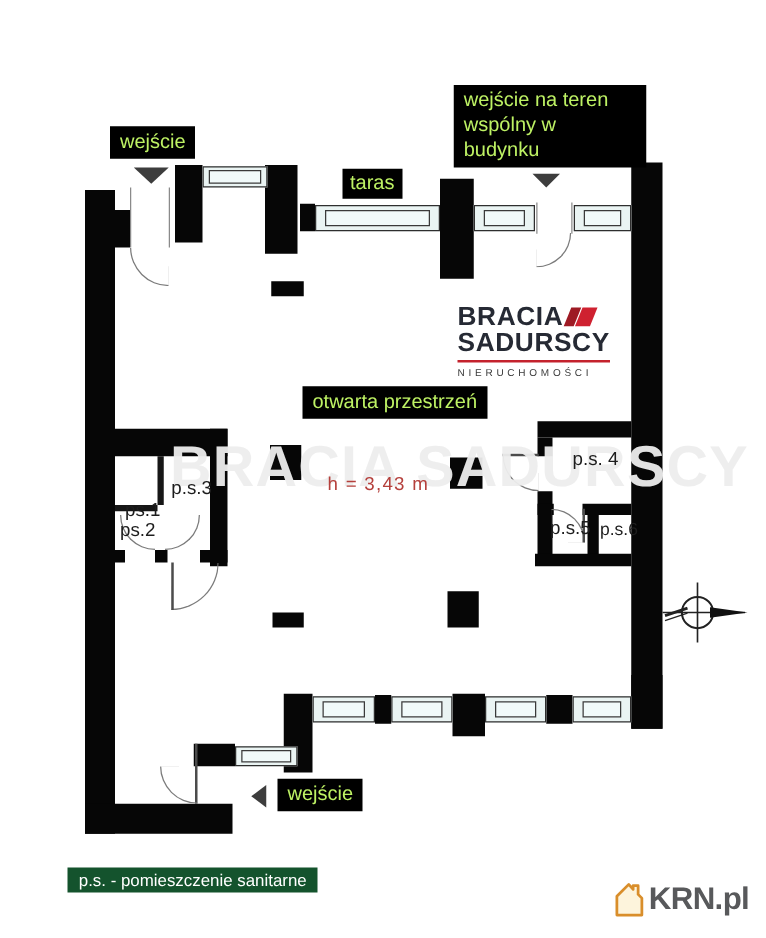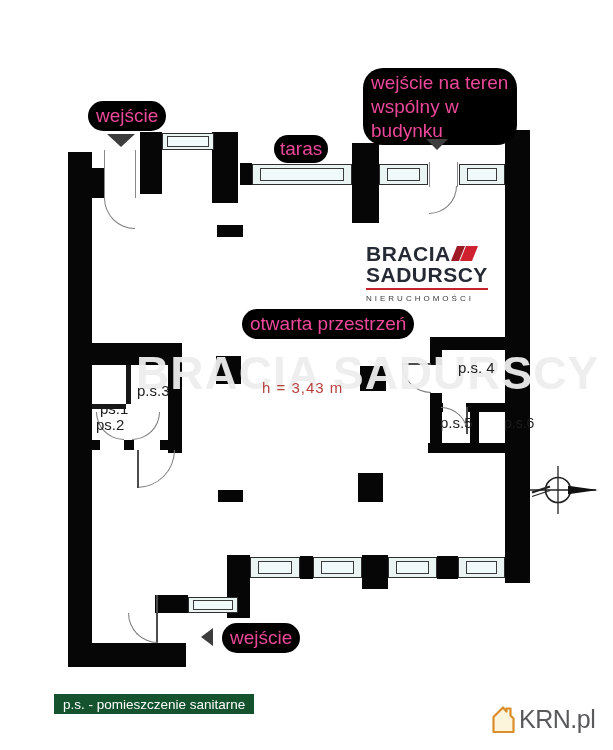--- a/index.html
+++ b/index.html
@@ -10,22 +10,22 @@
   .win{position:absolute;background:#eaf4f3;border:1px solid #2e2e2e;box-sizing:border-box;z-index:2;}
   .win::after{content:"";position:absolute;left:7px;right:7px;top:3px;bottom:3px;
               border:1px solid #3a3a3a;background:#f1fafa;}
   .win.sm::after{left:4px;right:4px;top:2px;bottom:2px;}
   .open{position:absolute;background:#ffffff;border-left:1.5px solid #8a8a8a;border-right:1.5px solid #8a8a8a;box-sizing:border-box;z-index:3;}
   .arc{position:absolute;border:0 solid #7a7a7a;box-sizing:border-box;z-index:3;background:transparent;}
   .arc.bl{border-left-width:1.5px;border-bottom-width:1.5px;border-bottom-left-radius:100% 100%;}
   .arc.br{border-right-width:1.5px;border-bottom-width:1.5px;border-bottom-right-radius:100% 100%;}
   .arc.tr{border-right-width:1.5px;border-top-width:1.5px;border-top-right-radius:100% 100%;}
   .leaf{position:absolute;background:#4c4c4c;z-index:3;}
-  .blabel{position:absolute;background:#000;color:#ec4899;font-size:19px;line-height:1.25;
-          padding:3px 8px;white-space:nowrap;z-index:6;border-radius:20px;}
+  .blabel{position:absolute;background:#000;color:#bef264;font-size:16px;line-height:1.25;
+          padding:3px 8px;white-space:nowrap;z-index:6;}
   .blabel.wrap{white-space:normal;width:138px;}
   .rlabel{position:absolute;color:#1d1d1d;font-size:15px;z-index:6;white-space:nowrap;}
   .tri{position:absolute;width:0;height:0;z-index:6;}
   .tri.down{border-left:14px solid transparent;border-right:14px solid transparent;border-top:13px solid #3d3d3d;}
   .tri.down.sm{border-left:11px solid transparent;border-right:11px solid transparent;border-top:11px solid #3d3d3d;}
   .tri.left{border-top:9px solid transparent;border-bottom:9px solid transparent;border-right:12px solid #3d3d3d;}
   #watermark{position:absolute;left:136px;top:346px;font-size:46px;font-weight:700;
              letter-spacing:1px;color:rgba(237,237,237,0.95);z-index:4;white-space:nowrap;}
   #height-note{position:absolute;left:262px;top:379px;color:#b5403c;font-size:15px;
                letter-spacing:1px;z-index:6;}
@@ -37,21 +37,21 @@
   #agency .mark i{position:absolute;display:block;}
   #agency .mark .m1{left:0;top:0;width:8px;height:15px;background:#9e1a24;transform:skewX(-22deg);}
   #agency .mark .m2{left:9px;top:0;width:12px;height:15px;background:#cf2130;transform:skewX(-22deg);}
   #agency .rule{height:2px;background:#c4222d;margin-top:2px;}
   #agency .l3{font-size:8px;letter-spacing:3px;color:#3a3a3a;margin-top:4px;white-space:nowrap;}
   
   .legend{position:absolute;top:694px;background:#14532d;color:#fff;font-size:13.5px;
           padding:2.5px 9px;white-space:nowrap;z-index:6;}
   
   #portal{position:absolute;left:490px;top:704px;display:flex;align-items:center;z-index:6;}
-  #portal .name{font-size:25px;font-weight:400;color:#58595b;margin-left:2px;letter-spacing:-.5px;}
+  #portal .name{font-size:25px;font-weight:700;color:#58595b;margin-left:2px;letter-spacing:-.5px;}
 </style>
 </head>
 <body>
 
 <div id="canvas">
 
   <div class="blabel" style="left:88px;top:101px;">wejście</div>
   <div class="tri down" style="left:107px;top:134px;"></div>
 
   <div class="blabel wrap" style="left:363px;top:68px;">wejście na teren wspólny w budynku</div>
@@ -119,21 +119,21 @@
   <div class="wall" style="left:466px;top:403px;width:39px;height:9px;"></div>
   <div class="wall" style="left:470px;top:412px;width:9px;height:40px;"></div>
   <div class="wall" style="left:428px;top:443px;width:77px;height:10px;"></div>
   <div class="arc bl" style="left:402px;top:364px;width:29px;height:29px;"></div>
   <div class="leaf" style="left:402px;top:363px;width:29px;height:2px;"></div>
   <div class="arc tr" style="left:441px;top:407px;width:27px;height:27px;"></div>
   <div class="leaf" style="left:466px;top:407px;width:2px;height:27px;"></div>
 
   <div class="rlabel" style="left:458px;top:359px;">p.s. 4</div>
   <div class="rlabel" style="left:440px;top:414px;text-align:right;">p.s.5</div>
-  <div class="rlabel" style="left:480px;top:415px;font-size:14px;padding-left:24px;">p.s.6</div>
+  <div class="rlabel" style="left:480px;top:415px;font-size:14px;">p.s.6</div>
 
   <div class="wall" style="left:217px;top:225px;width:26px;height:12px;"></div>
   <div class="wall" style="left:216px;top:356px;width:25px;height:28px;"></div>
   <div class="wall" style="left:360px;top:366px;width:26px;height:25px;"></div>
   <div class="wall" style="left:218px;top:490px;width:25px;height:12px;"></div>
   <div class="wall" style="left:358px;top:473px;width:25px;height:29px;"></div>
 
   <div class="blabel" style="left:242px;top:309px;">otwarta przestrzeń</div>
   <div id="watermark">BRACIA SADURSCY</div>
   <div id="height-note">h = 3,43 m</div>

